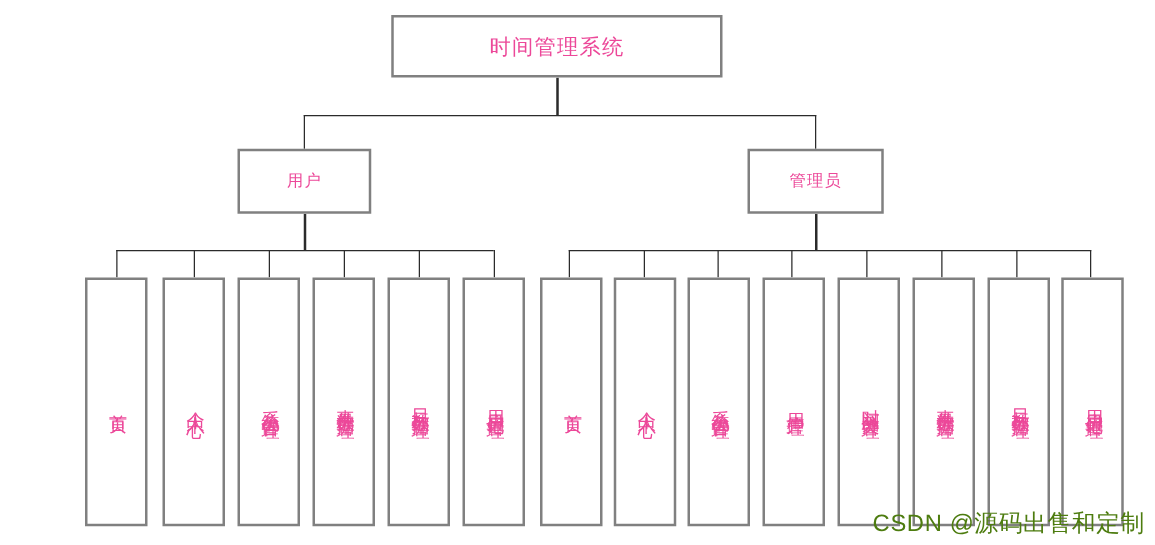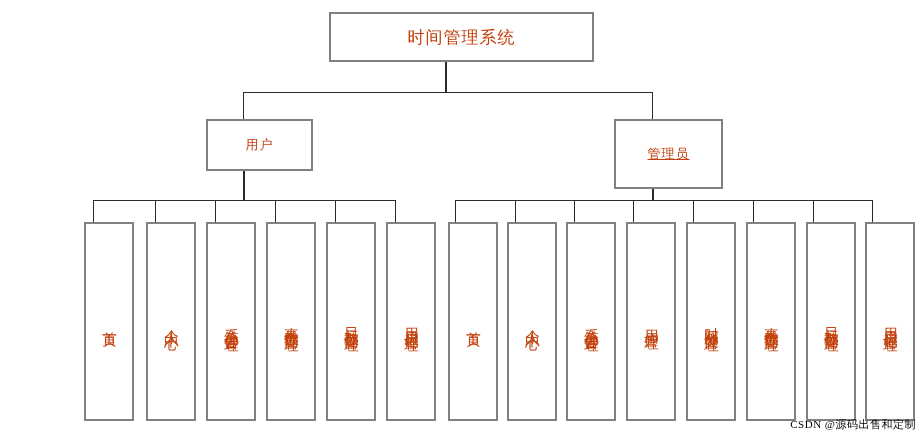--- a/index.html
+++ b/index.html
@@ -18,26 +18,25 @@
     position: absolute;
     left: 0; top: 0;
     width: 924px;
     height: 436px;
   }
   .node {
     position: absolute;
     box-sizing: border-box;
     border: 2px solid #808080;
     background: #ffffff;
-    color: #c2410c;
+    color: #ec4899;
     display: flex;
     align-items: center;
     justify-content: center;
     text-align: center;
-    margin-left: 16px;
   }
   .node-root {
     font-size: 17px;
     letter-spacing: 1px;
   }
   .node-branch {
     font-size: 13px;
     letter-spacing: 1px;
   }
   .node-leaf {
@@ -55,25 +54,25 @@
   .conn {
     position: absolute;
     background: #2b2b2b;
   }
   .conn-v { width: 1px; }
   .conn-h { height: 1px; }
   #watermark {
     position: absolute;
     right: 8px;
     bottom: 4px;
-    font-size: 11px;
-    color: #000000;
+    font-size: 19px;
+    color: #4d7c0f;
     white-space: nowrap;
     letter-spacing: 0.5px;
-    font-family: Liberation Serif, serif;
+    font-family: Liberation Sans, sans-serif;
   }
 </style>
 </head>
 <body>
 
 <div id="diagram">
 
   <div class="conn conn-v" style="left:445px; top:62px; width:2px; height:30px;"></div>
 
   <div class="conn conn-h" style="left:243px; top:92px; width:410px; height:1px;"></div>
@@ -103,21 +102,21 @@
   <div class="conn conn-v" style="left:633px; top:200px; height:22px;"></div>
   <div class="conn conn-v" style="left:693px; top:200px; height:22px;"></div>
   <div class="conn conn-v" style="left:753px; top:200px; height:22px;"></div>
   <div class="conn conn-v" style="left:813px; top:200px; height:22px;"></div>
   <div class="conn conn-v" style="left:872px; top:200px; height:22px;"></div>
 
   <div class="node node-root" style="left:313px; top:12px; width:265px; height:50px;">时间管理系统</div>
 
   <div class="node node-branch" style="left:190px; top:119px; width:107px; height:52px;">用户</div>
 
-  <div class="node node-branch" style="left:598px; top:119px; width:109px; height:70px;text-decoration:underline;">管理员</div>
+  <div class="node node-branch" style="left:598px; top:119px; width:109px; height:52px;">管理员</div>
 
   <div class="node node-leaf" style="left:68px; top:222px; width:50px; height:199px;">
     <span class="vtext">首页</span>
   </div>
   <div class="node node-leaf" style="left:130px; top:222px; width:50px; height:199px;">
     <span class="vtext">个人中心</span>
   </div>
   <div class="node node-leaf" style="left:190px; top:222px; width:50px; height:199px;">
     <span class="vtext">系统公告管理</span>
   </div>

